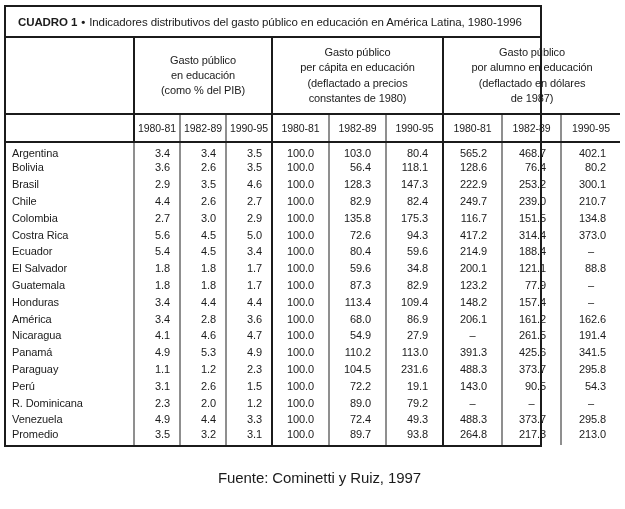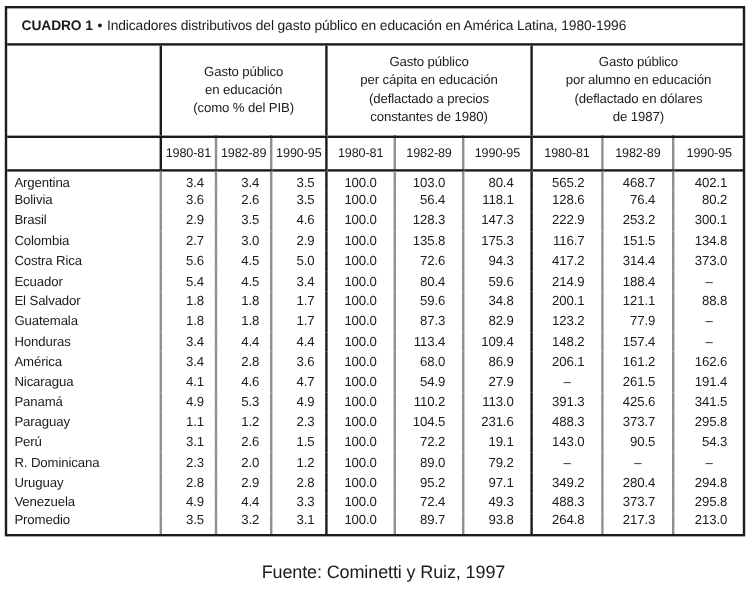--- a/index.html
+++ b/index.html
@@ -12,21 +12,21 @@
   html,body{margin:0;padding:0;background:var(--bg);}
   body{
     font-family:"Liberation Sans","DejaVu Sans",sans-serif;
     color:var(--text);
     width:625px;height:509px;
     padding:5px 4px;
     letter-spacing:-0.1px;
   }
   .table-card{
     border:2px solid var(--dark);
-    width:617px;
+    width:538px;
   }
   .title-bar{
     padding:9px 12px 8px 12px;
     border-bottom:2px solid var(--dark);
     font-size:11.5px;
     white-space:nowrap;
   }
   .title-bar .prefix{font-weight:700;}
   .title-bar .bullet{font-weight:700;padding:0 4px;}
   table.data-table{
@@ -175,20 +175,32 @@
           <td class="val c1">3.5</td>
           <td class="val c2">4.6</td>
           <td class="val c3">100.0</td>
           <td class="val c4">128.3</td>
           <td class="val c5">147.3</td>
           <td class="val c6">222.9</td>
           <td class="val c7">253.2</td>
           <td class="val c8">300.1</td>
         </tr>
         <tr>
+          <td class="country">Chile</td>
+          <td class="val c0">4.4</td>
+          <td class="val c1">2.6</td>
+          <td class="val c2">2.7</td>
+          <td class="val c3">100.0</td>
+          <td class="val c4">82.9</td>
+          <td class="val c5">82.4</td>
+          <td class="val c6">249.7</td>
+          <td class="val c7">239.0</td>
+          <td class="val c8">210.7</td>
+        </tr>
+        <tr>
           <td class="country">Colombia</td>
           <td class="val c0">2.7</td>
           <td class="val c1">3.0</td>
           <td class="val c2">2.9</td>
           <td class="val c3">100.0</td>
           <td class="val c4">135.8</td>
           <td class="val c5">175.3</td>
           <td class="val c6">116.7</td>
           <td class="val c7">151.5</td>
           <td class="val c8">134.8</td>
@@ -317,32 +329,20 @@
           <td class="country">R. Dominicana</td>
           <td class="val c0">2.3</td>
           <td class="val c1">2.0</td>
           <td class="val c2">1.2</td>
           <td class="val c3">100.0</td>
           <td class="val c4">89.0</td>
           <td class="val c5">79.2</td>
           <td class="val c6 dash">–</td>
           <td class="val c7 dash">–</td>
           <td class="val c8 dash">–</td>
-        </tr>
-        <tr>
-          <td class="country">Uruguay</td>
-          <td class="val c0">2.8</td>
-          <td class="val c1">2.9</td>
-          <td class="val c2">2.8</td>
-          <td class="val c3">100.0</td>
-          <td class="val c4">95.2</td>
-          <td class="val c5">97.1</td>
-          <td class="val c6">349.2</td>
-          <td class="val c7">280.4</td>
-          <td class="val c8">294.8</td>
         </tr>
         <tr>
           <td class="country">Venezuela</td>
           <td class="val c0">4.9</td>
           <td class="val c1">4.4</td>
           <td class="val c2">3.3</td>
           <td class="val c3">100.0</td>
           <td class="val c4">72.4</td>
           <td class="val c5">49.3</td>
           <td class="val c6">488.3</td>

